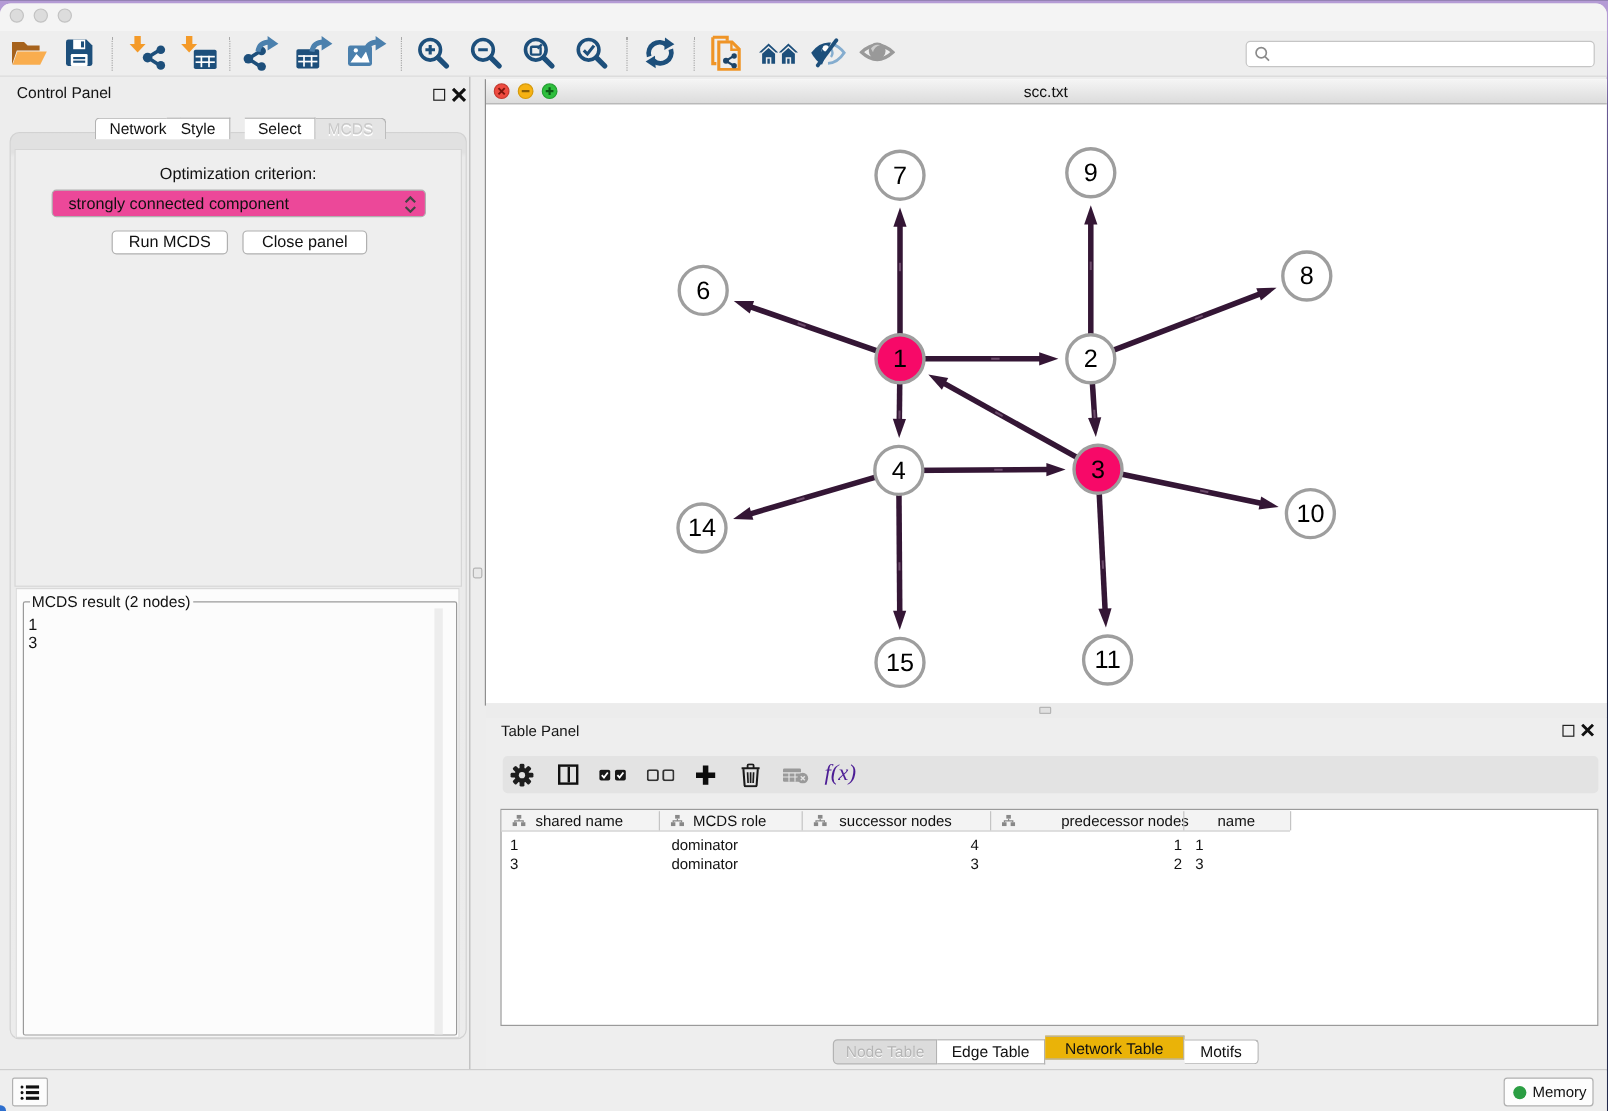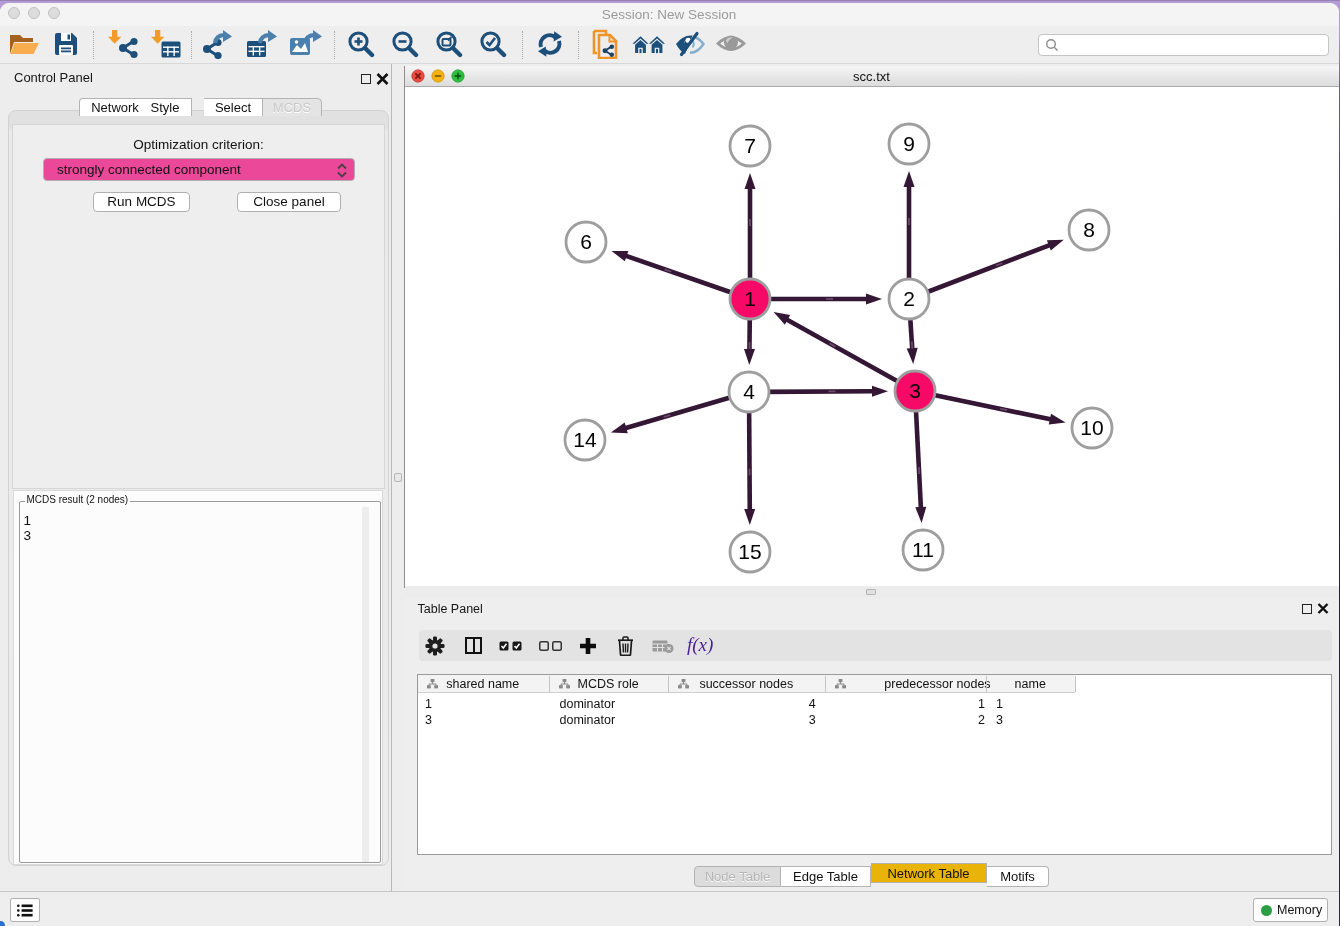--- a/index.html
+++ b/index.html
@@ -31,21 +31,20 @@
 </style>
 </head>
 <body>
 <div class="abs" id="bg-right"></div>
 <div class="abs" id="topstrip"></div>
 <div class="abs" id="win"></div>
 <div class="abs" id="titlebar">
   <div class="tl" style="left:8px;"></div>
   <div class="tl" style="left:28px;"></div>
   <div class="tl" style="left:48px;"></div>
-  <div class="abs" id="title-text">Session: New Session</div>
 </div>
 <div class="abs" id="toolbar">
     <div class="sep" style="left:93px"></div>
     <div class="sep" style="left:190.5px"></div>
     <div class="sep" style="left:334px"></div>
     <div class="sep" style="left:521.5px"></div>
     <div class="sep" style="left:577.5px"></div>
     <svg class="abs" style="left:6.0px;top:4.0px" width="34" height="28" viewBox="0 0 34 28">
       <path d="M4 24 L4 5 L14 5 L17 8 L27 8 L27 12 L8 12 Z" fill="#a6621c"></path>
       <path d="M8.5 13 L33 13 L27.5 24 L4.5 24 Z" fill="#f9ad4e"></path>
@@ -200,24 +199,24 @@
     <div class="abs" style="left:204px;top:34px;width:59px;height:18px;background:#fff;border:1px solid #b3b3b3;border-bottom:none;border-left:none;box-sizing:border-box;font-size:13px;color:#111;text-align:center;line-height:17px;">Select</div>
     <div class="abs" style="left:263px;top:34px;width:59px;height:18px;background:#e4e4e4;border:1px solid #b3b3b3;border-bottom:none;border-left:none;box-sizing:border-box;border-radius:0 5px 0 0;font-size:13px;color:#c9c9c9;text-align:center;line-height:17px;text-shadow:0 1px 0 #fff;">MCDS</div>
     <div class="abs" style="left:12px;top:73px;width:373px;text-align:center;font-size:13.5px;color:#111;">Optimization criterion:</div>
     <div class="abs" style="left:43px;top:94px;width:312px;height:23px;background:#ec4899;border:1px solid #b0b0b0;border-radius:4px;box-sizing:border-box;">
       <div class="abs" style="left:13px;top:3px;font-size:13.5px;color:#111;">strongly connected component</div>
       <svg class="abs" style="left:292px;top:3.5px" width="12" height="15" viewBox="0 0 12 15">
         <path d="M2 5.5 L6 1.5 L10 5.5 M2 9.5 L6 13.5 L10 9.5" fill="none" stroke="#444" stroke-width="1.8"></path>
       </svg>
     </div>
     <div class="abs" style="left:93px;top:128px;width:97px;height:20px;background:#fff;border:1px solid #b0b0b0;border-radius:4px;box-sizing:border-box;font-size:13.5px;color:#111;text-align:center;line-height:18px;">Run MCDS</div>
-    <div class="abs" style="left:202px;top:128px;width:104px;height:20px;background:#fff;border:1px solid #b0b0b0;border-radius:4px;box-sizing:border-box;font-size:13.5px;color:#111;text-align:center;line-height:18px;margin-left:35px;">Close panel</div>
+    <div class="abs" style="left:202px;top:128px;width:104px;height:20px;background:#fff;border:1px solid #b0b0b0;border-radius:4px;box-sizing:border-box;font-size:13.5px;color:#111;text-align:center;line-height:18px;">Close panel</div>
     <div class="abs" style="left:13px;top:426px;width:370px;height:375px;background:#fcfcfc;border:1px solid #d9d9d9;box-sizing:border-box;"></div>
     <div class="abs" style="left:18.5px;top:436.5px;width:362px;height:362.5px;border:1px solid #9a9a9a;border-radius:2px;box-sizing:border-box;">
-      <div class="abs" style="left:5px;top:-7.5px;background:#fcfcfc;padding:0 2px;font-size:10px;color:#111;">MCDS result (2 nodes)</div>
+      <div class="abs" style="left:5px;top:-7.5px;background:#fcfcfc;padding:0 2px;font-size:13px;color:#111;">MCDS result (2 nodes)</div>
       <div class="abs" style="left:4px;top:11px;font-size:13.5px;color:#111;line-height:15.5px;">1<br>3</div>
       <div class="abs" style="left:342px;top:5.5px;width:7.5px;height:355px;background:#ededed;"></div>
     </div>
   </div>
 <div class="abs" id="vdiv">
     <div class="abs" style="left:0;top:0;width:1px;height:827px;background:#b9b9b9;"></div>
     <div class="abs" style="left:13.2px;top:2px;width:1px;height:522px;background:#8f8f8f;"></div>
     <div class="abs" style="left:3px;top:409px;width:8px;height:9px;background:#e8e8e8;border:1px solid #b5b5b5;border-radius:2px;box-sizing:border-box;"></div>
   </div>
 <div class="abs" id="netwin">

